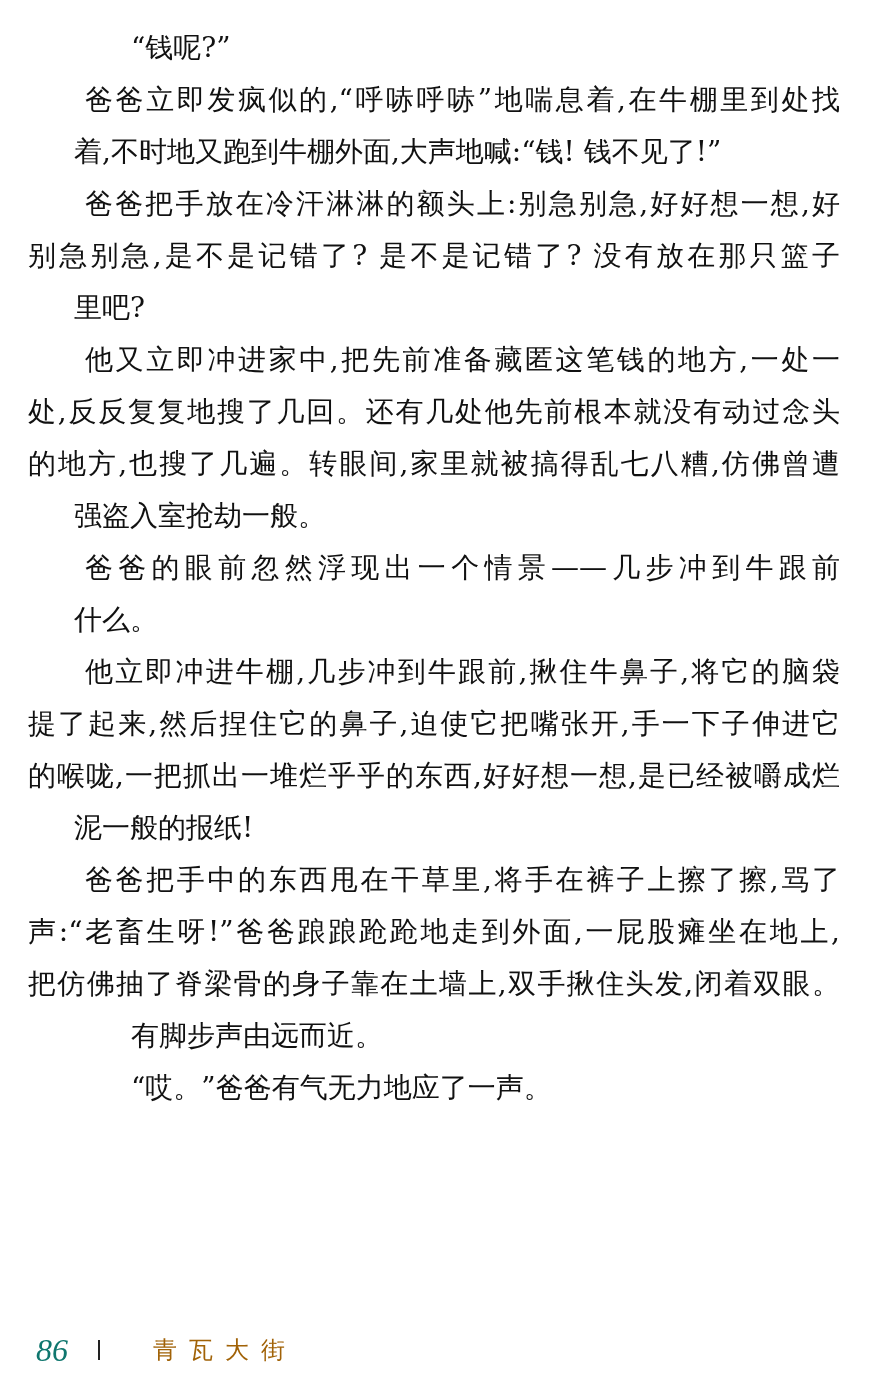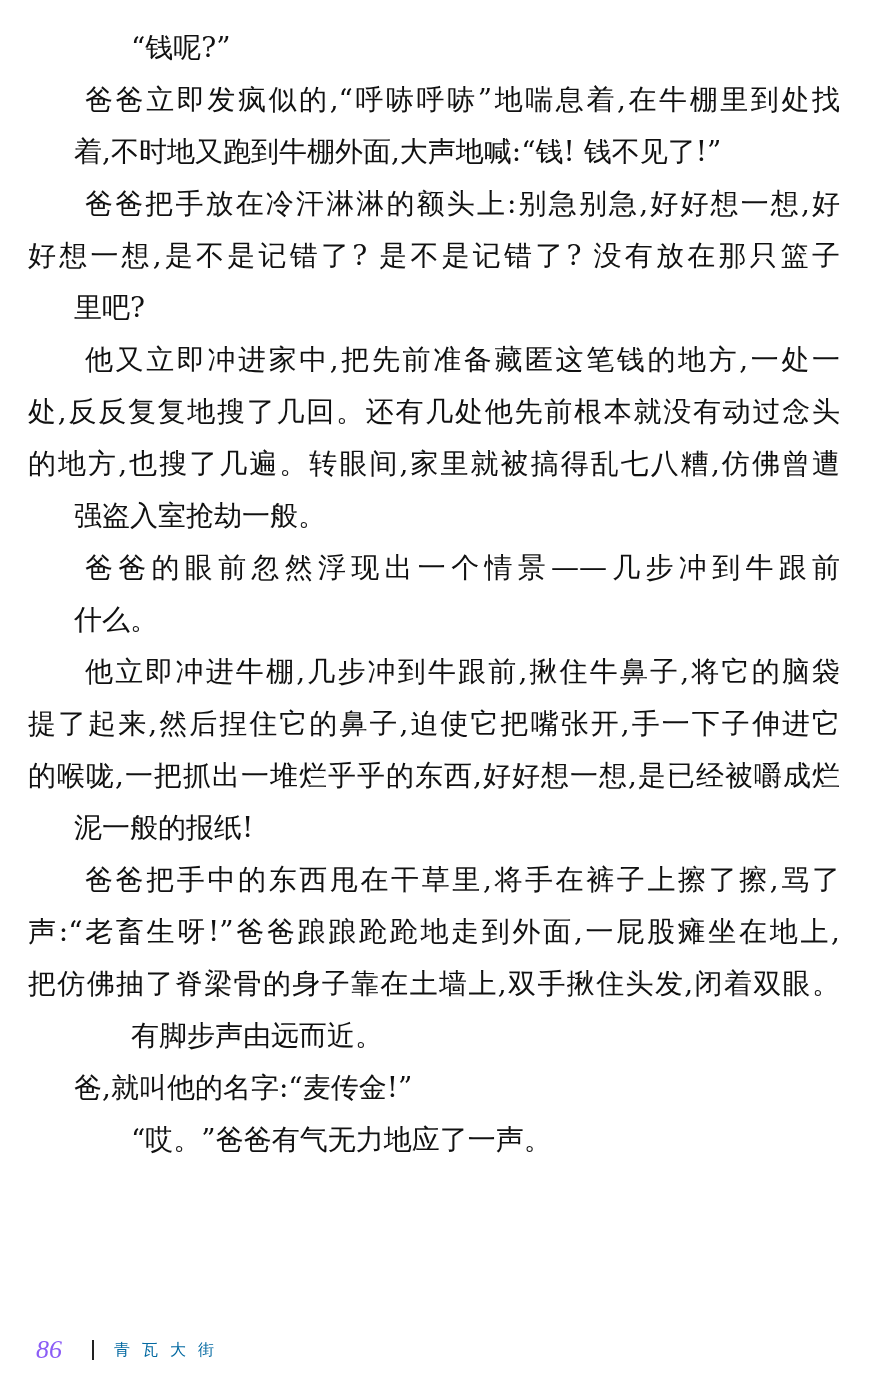--- a/index.html
+++ b/index.html
@@ -20,55 +20,55 @@
     letter-spacing: 0px;
   }
   .line.indent { padding-left: 57px; }
   .line.last { text-align-last: left; margin-left: 46px; }
   .footer {
     position: absolute; left: 36px; top: 1332px; height: 36px;
     display: flex; align-items: center;
   }
   .page-number {
     font-family: "Liberation Serif", serif; font-style: italic;
-    font-size: 26px; color: #8b5cf6;
+    font-size: 32px; color: #0f766e;
   }
   .footer-bar {
     width: 2px; height: 20px; background: #222; margin-left: 30px; margin-right: 20px;
   }
   .book-title {
-    font-family: "DejaVu Sans", sans-serif; font-size: 16px; color: #0369a1;
+    font-family: "DejaVu Sans", sans-serif; font-size: 24px; color: #a16207;
     letter-spacing: 12px;
+    margin-left: 33px;
   }
 </style>
 </head>
 <body>
 
 <div class="page-body">
   <div class="line indent last">“钱呢?”</div>
   <div class="line indent">爸爸立即发疯似的,“呼哧呼哧”地喘息着,在牛棚里到处找</div>
   <div class="line last">着,不时地又跑到牛棚外面,大声地喊:“钱! 钱不见了!”</div>
   <div class="line indent">爸爸把手放在冷汗淋淋的额头上:别急别急,好好想一想,好</div>
-  <div class="line">好想一想,是不是记错了? 是不是记错了? 没有放在那只篮子</div>
+  <div class="line">别急别急,是不是记错了? 是不是记错了? 没有放在那只篮子</div>
   <div class="line last">里吧?</div>
   <div class="line indent">他又立即冲进家中,把先前准备藏匿这笔钱的地方,一处一</div>
   <div class="line">处,反反复复地搜了几回。还有几处他先前根本就没有动过念头</div>
   <div class="line">的地方,也搜了几遍。转眼间,家里就被搞得乱七八糟,仿佛曾遭</div>
   <div class="line last">强盗入室抢劫一般。</div>
   <div class="line indent">爸爸的眼前忽然浮现出一个情景——几步冲到牛跟前</div>
   <div class="line last">什么。</div>
   <div class="line indent">他立即冲进牛棚,几步冲到牛跟前,揪住牛鼻子,将它的脑袋</div>
   <div class="line">提了起来,然后捏住它的鼻子,迫使它把嘴张开,手一下子伸进它</div>
   <div class="line">的喉咙,一把抓出一堆烂乎乎的东西,好好想一想,是已经被嚼成烂</div>
   <div class="line last">泥一般的报纸!</div>
   <div class="line indent">爸爸把手中的东西甩在干草里,将手在裤子上擦了擦,骂了</div>
   <div class="line">声:“老畜生呀!”爸爸踉踉跄跄地走到外面,一屁股瘫坐在地上,</div>
   <div class="line">把仿佛抽了脊梁骨的身子靠在土墙上,双手揪住头发,闭着双眼。</div>
   <div class="line indent last">有脚步声由远而近。</div>
-  <div class="line last">爸,就叫他的名字:“麦传金!”</div>
   <div class="line indent last">“哎。”爸爸有气无力地应了一声。</div>
 </div>
 
 <div class="footer">
   <span class="page-number">86</span>
   <span class="footer-bar"></span>
   <span class="book-title">青瓦大街</span>
 </div>
 
 </body></html>

